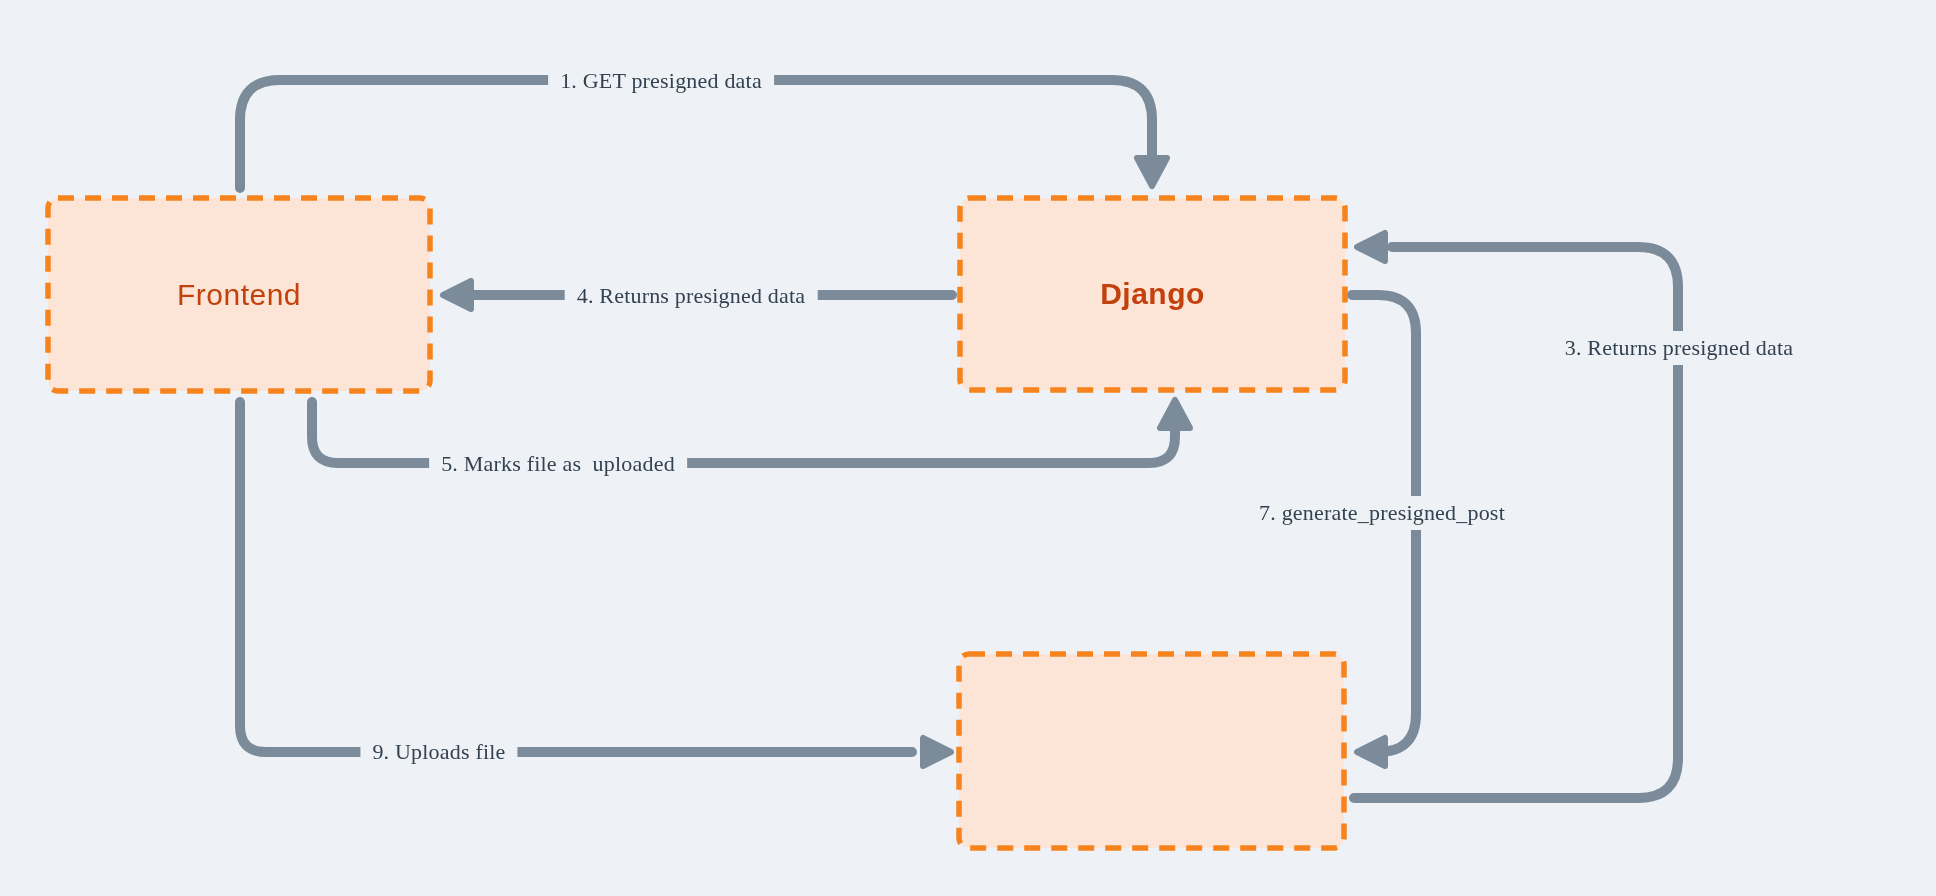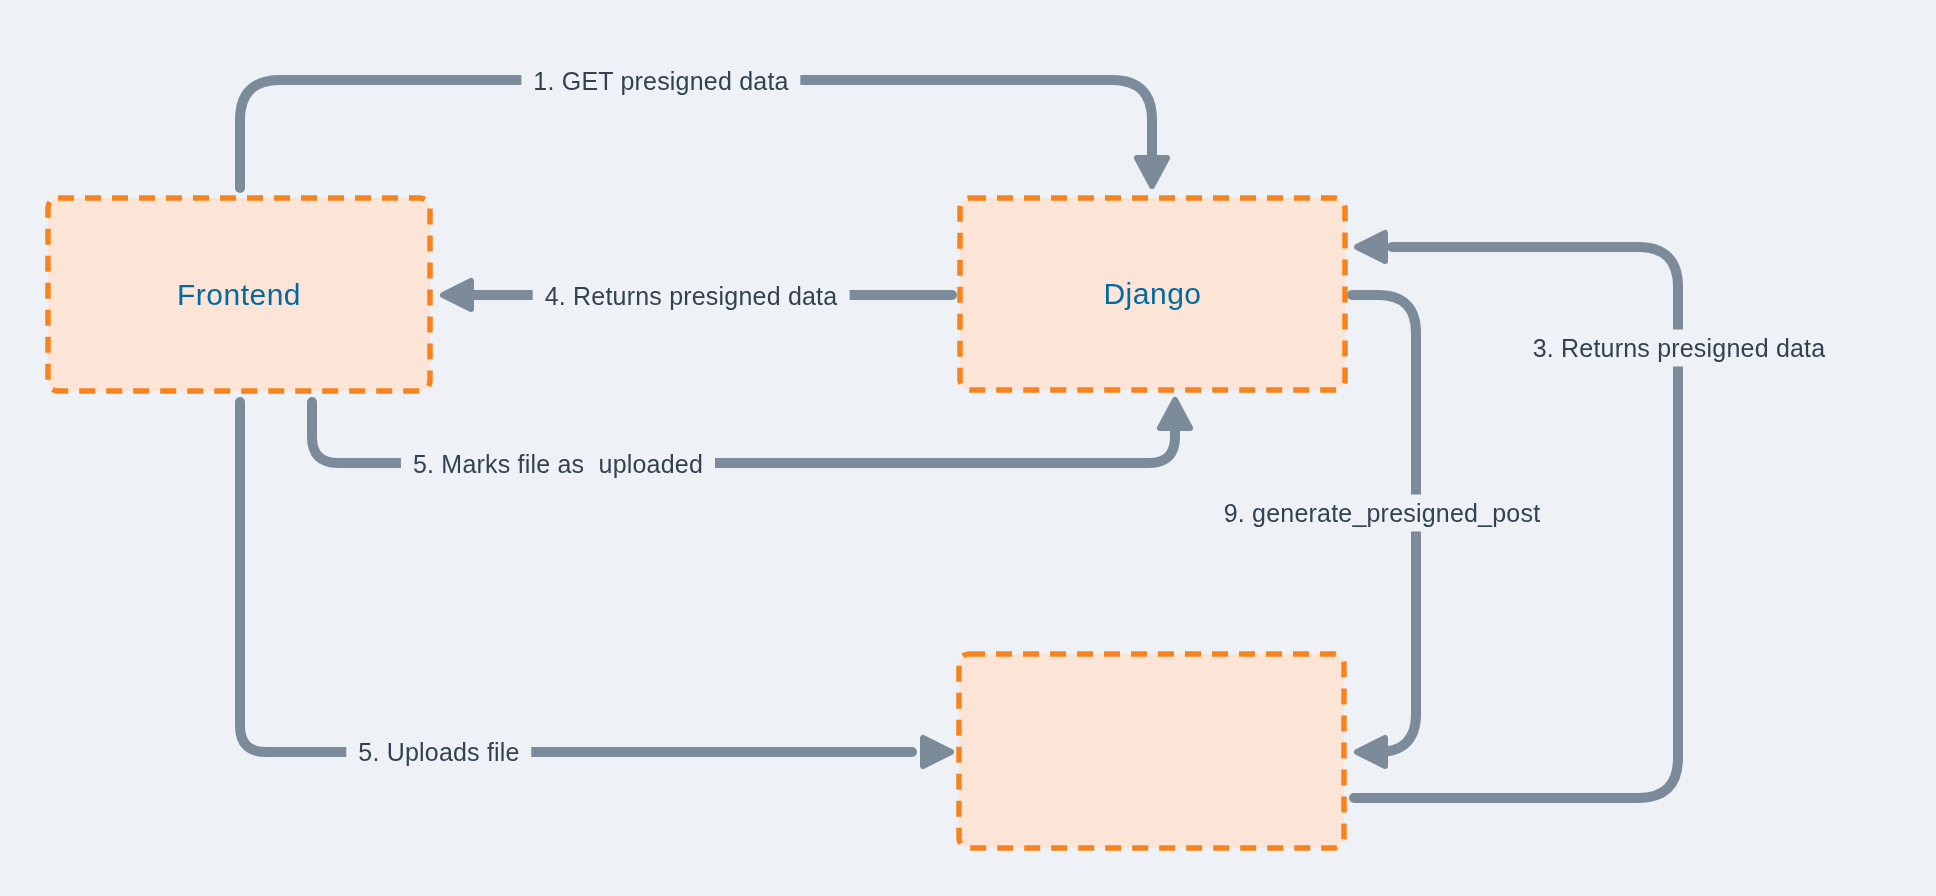--- a/index.html
+++ b/index.html
@@ -36,33 +36,34 @@
     fill: #fce5d6;
     stroke: #f6831d;
     stroke-width: 5.5;
     stroke-dasharray: 16 11;
   }
   .node-label {
     position: absolute;
     display: flex;
     align-items: center;
     justify-content: center;
-    color: #0369a1;
+    color: #c2410c;
     font-size: 30px;
     letter-spacing: 0.5px;
   }
   .edge-label {
     position: absolute;
     transform: translate(-50%, -50%);
     background: #eef2f6;
     color: #334150;
-    font-size: 25px;
+    font-size: 22px;
     padding: 4px 12px;
     white-space: pre;
     letter-spacing: 0.2px;
+    font-family: Liberation Serif, serif;
   }
 </style>
 </head>
 <body>
 
 <div class="stage">
 
   <svg width="1936" height="896" viewBox="0 0 1936 896">
 
     <path class="edge-path" d="M 240 188 L 240 120 Q 240 80 280 80 L 1112 80 Q 1152 80 1152 120 L 1152 158"></path>
@@ -82,22 +83,22 @@
 
     <path class="edge-path" d="M 240 402 L 240 726 Q 240 752 266 752 L 912 752"></path>
     <polygon class="arrow-head" points="951,752 923,738 923,766"></polygon>
 
     <rect class="node-rect" x="48" y="198" width="382" height="193" rx="10"></rect>
     <rect class="node-rect" x="960" y="198" width="385" height="192" rx="10"></rect>
     <rect class="node-rect" x="959" y="654" width="385" height="194" rx="10"></rect>
   </svg>
 
   <div class="node-label" style="left:48px; top:198px; width:382px; height:193px;">Frontend</div>
-  <div class="node-label" style="left:960px; top:198px; width:385px; height:192px;">Django</div>
+  <div class="node-label" style="left:960px; top:198px; width:385px; height:192px;font-weight:bold;">Django</div>
 
   <div class="edge-label" style="left:661px; top:81px;">1. GET presigned data</div>
   <div class="edge-label" style="left:691px; top:296px;text-align:center;">4. Returns presigned data</div>
   <div class="edge-label" style="left:558px; top:464px;">5. Marks file as  uploaded</div>
-  <div class="edge-label" style="left:1382px; top:513px;">9. generate_presigned_post</div>
+  <div class="edge-label" style="left:1382px; top:513px;">7. generate_presigned_post</div>
   <div class="edge-label" style="left:1679px; top:348px;">3. Returns presigned data</div>
-  <div class="edge-label" style="left:439px; top:752px;">5. Uploads file</div>
+  <div class="edge-label" style="left:439px; top:752px;">9. Uploads file</div>
 
 </div>
 
 </body></html>

